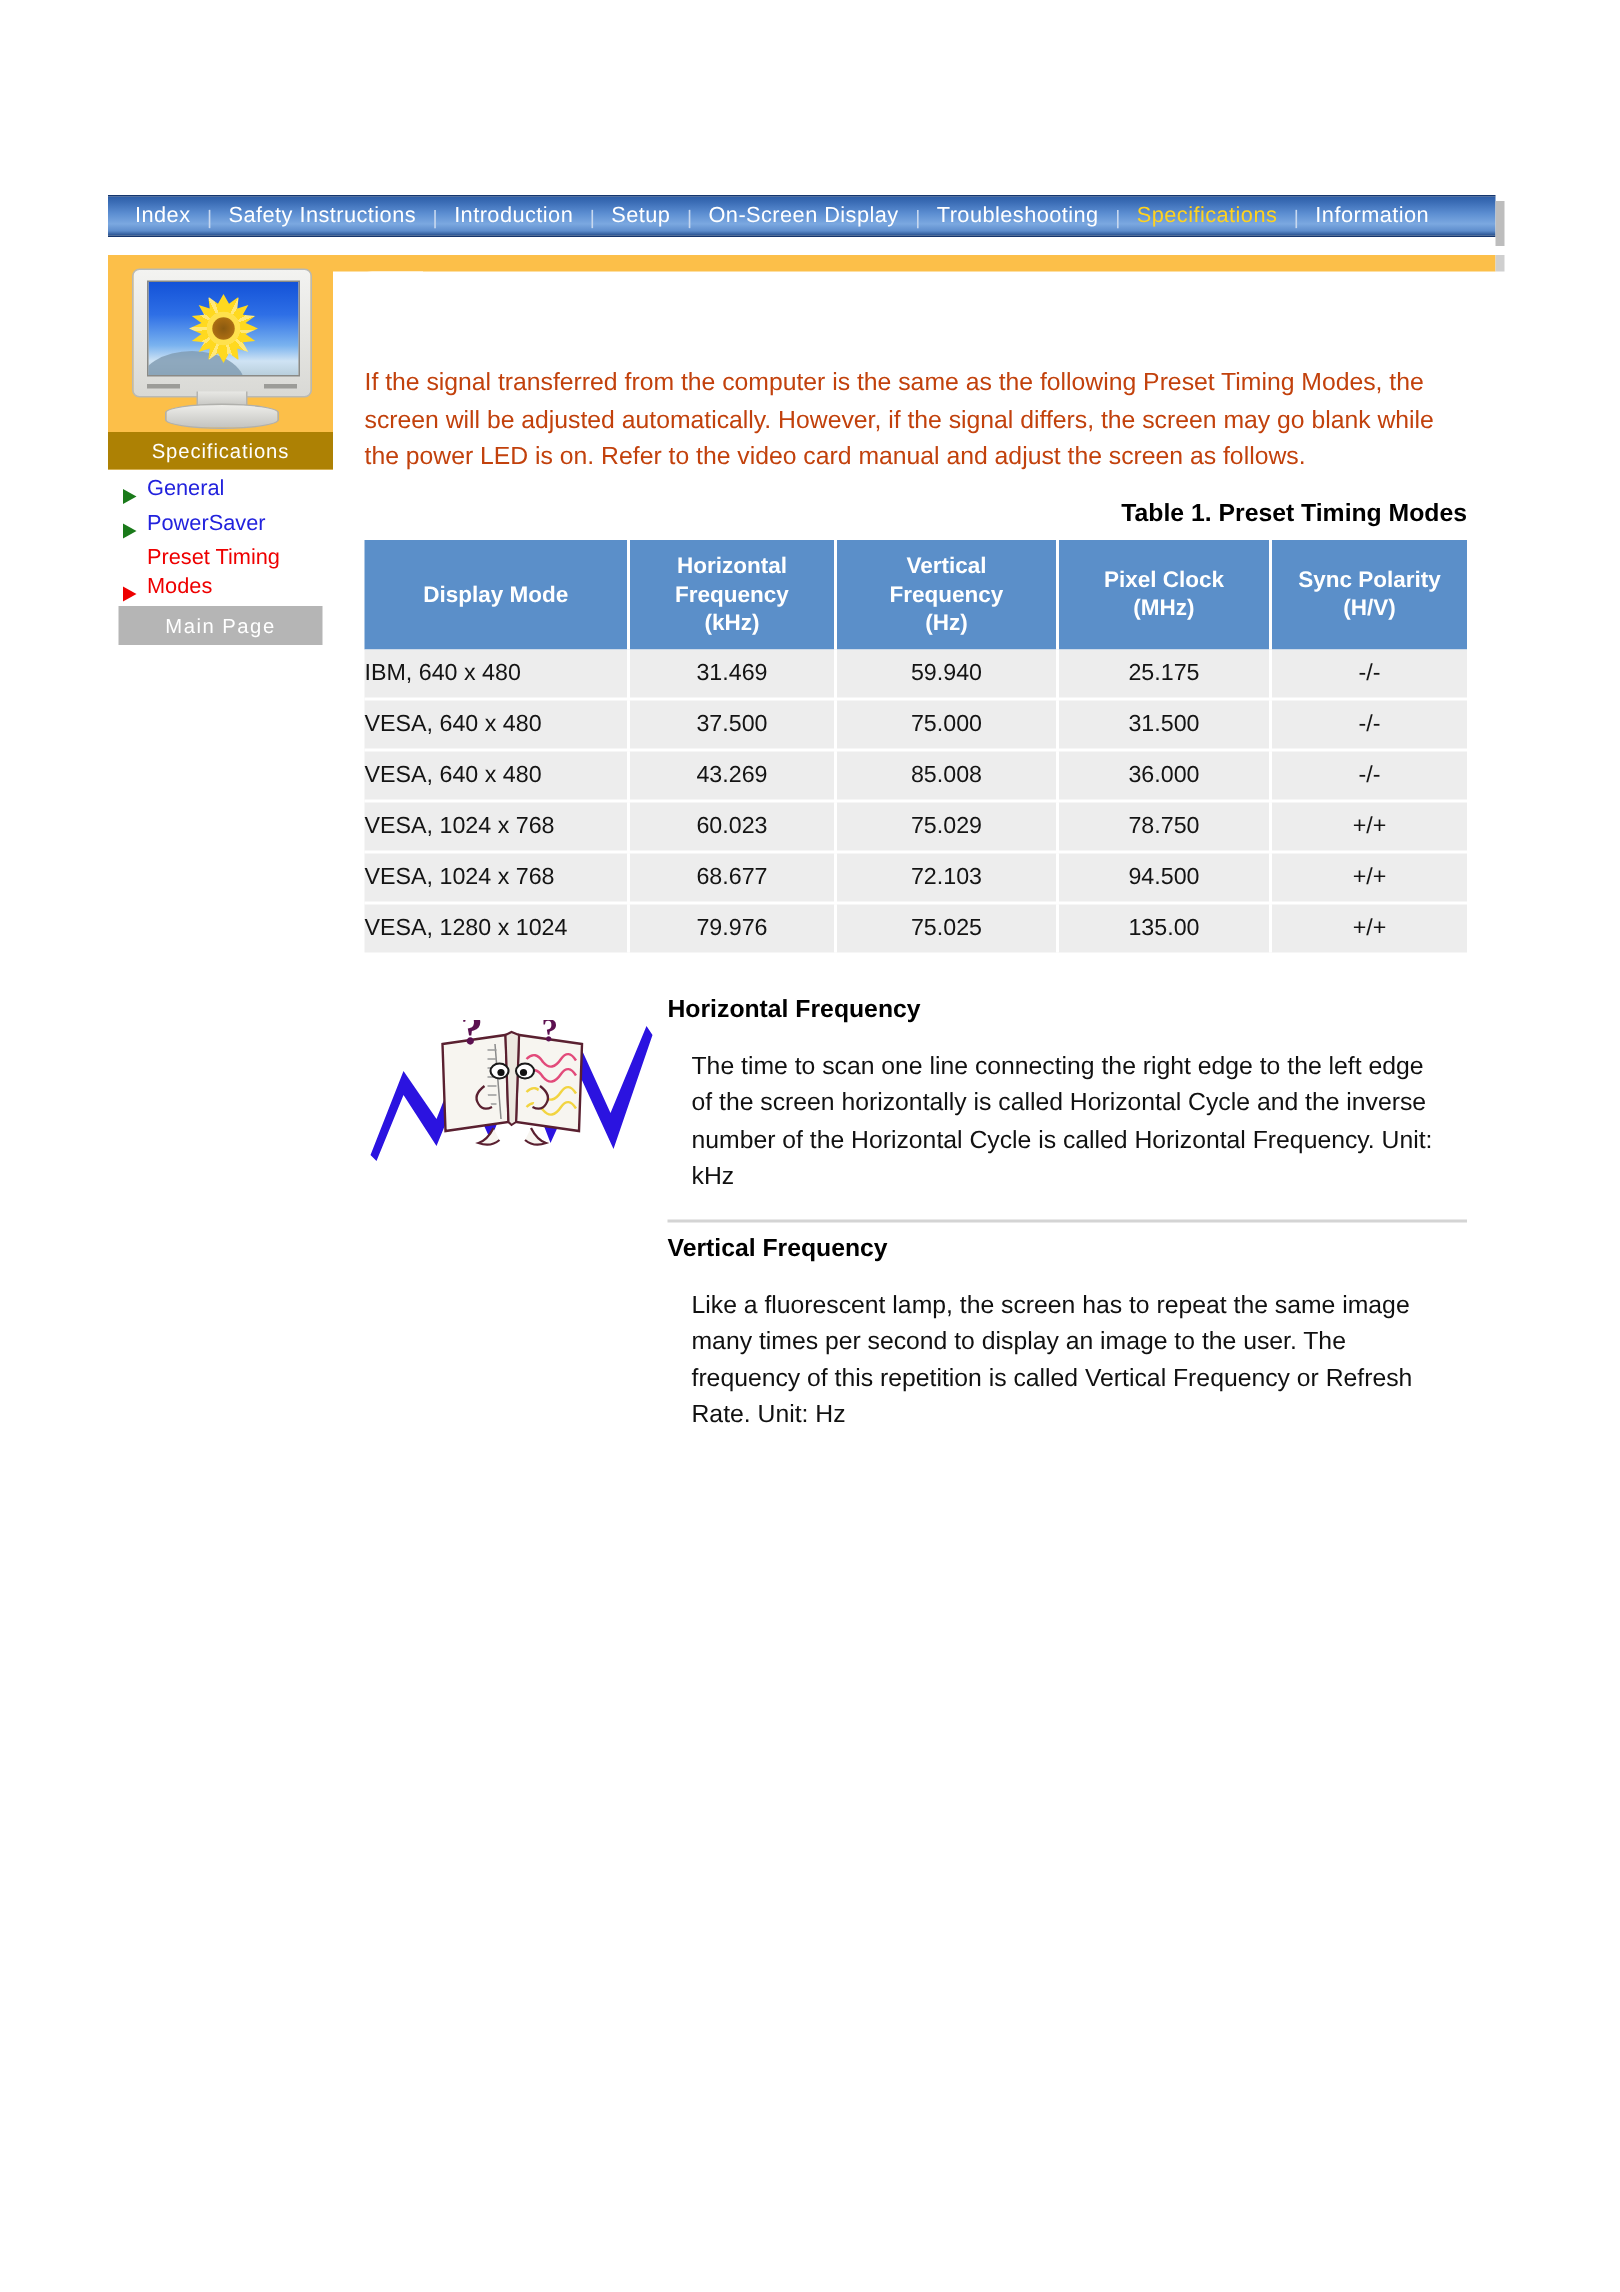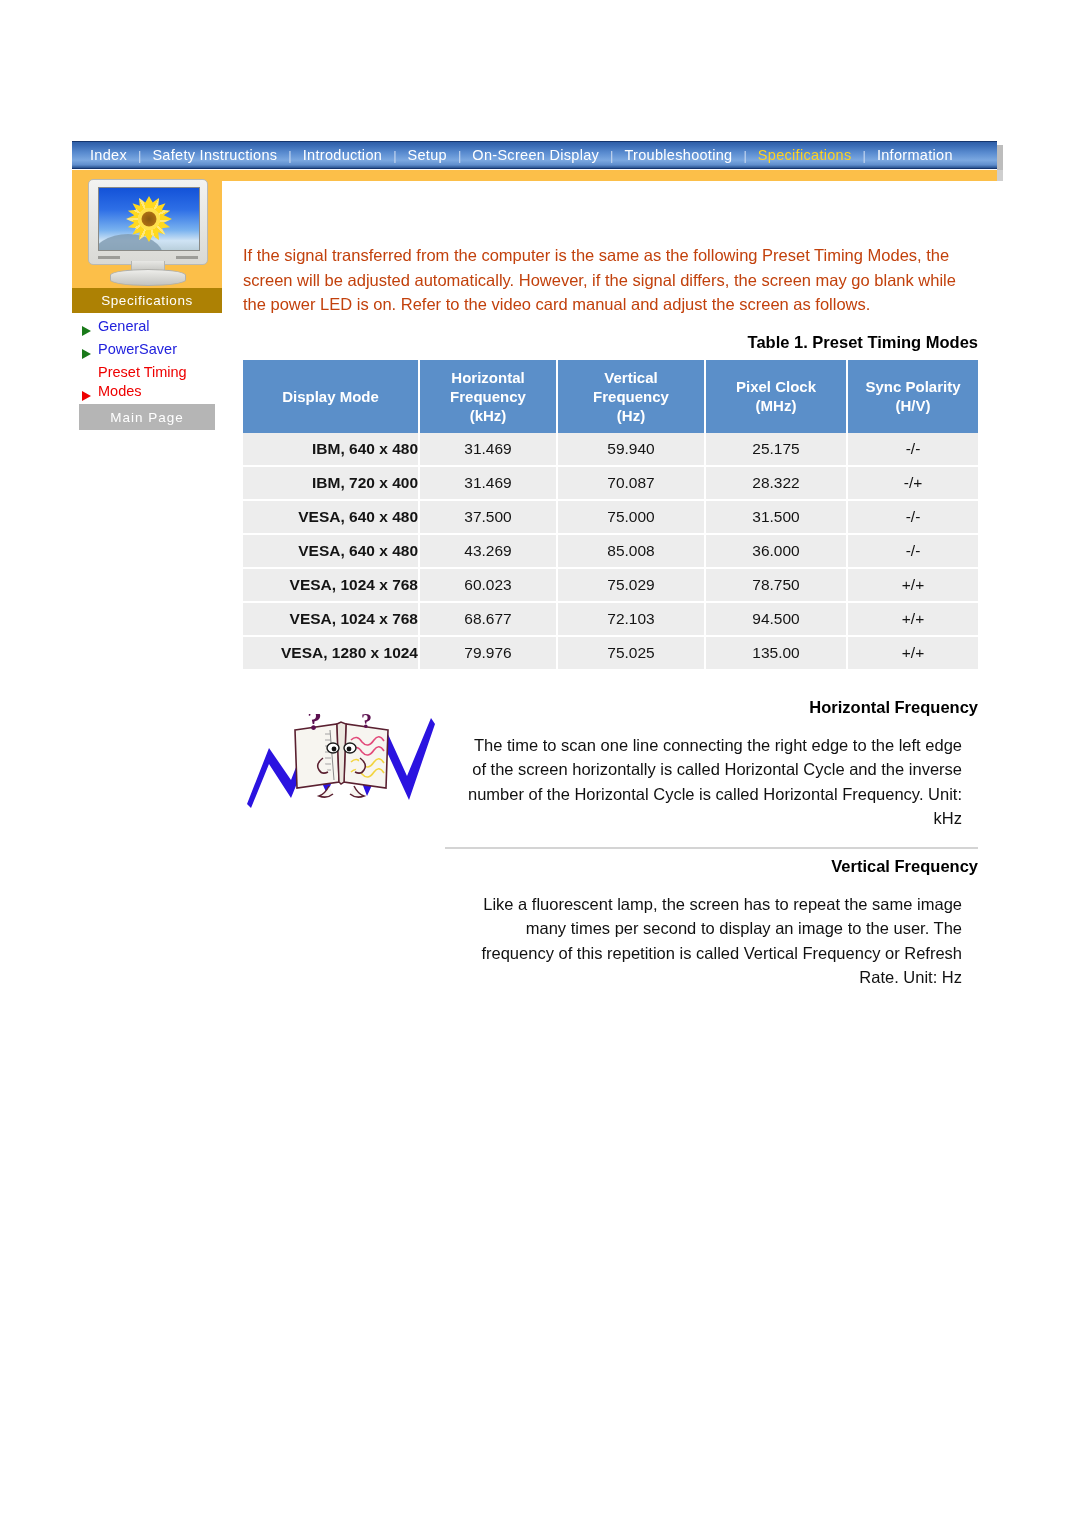--- a/index.html
+++ b/index.html
@@ -15,21 +15,21 @@
     width: 1080px;
     height: 1528px;
     background: #ffffff;
     overflow: hidden;
   }
 
   
   .frame {
     position: absolute;
     left: 72px;
-    top: 141px;
+    top: 130px;
     width: 922px;
     height: 32px;
   }
   .navbar {
     position: absolute;
     left: 0;
     top: 0;
     width: 925px;
     height: 28px;
     background: linear-gradient(to bottom,
@@ -301,21 +301,21 @@
     color: #141414;
     font-size: 15.5px;
     padding: 7px 0;
     height: 30px;
     border-right: 2px solid #ffffff;
     border-bottom: 2px solid #ffffff;
     box-sizing: border-box;
   }
   table.preset td:last-child { border-right: none; }
   table.preset tr:last-child td { border-bottom: none; }
-  td.c-mode   { text-align: right; padding-left: 9px; font-weight: bold; }
+  td.c-mode   { text-align: left; padding-left: 9px; }
   td.c-num    { text-align: center; }
   td.c-pol    { text-align: center; }
 
   col.w-mode { width: 176px; }
   col.w-hf   { width: 138px; }
   col.w-vf   { width: 148px; }
   col.w-pc   { width: 142px; }
   col.w-sp   { width: 131px; }
 
   
@@ -325,21 +325,21 @@
     display: flex;
     align-items: flex-start;
   }
   .note-icon {
     position: relative;
     width: 196px;
     height: 116px;
     flex: none;
     margin-top: 4px;
   }
-  .note-text { flex: 1; padding-left: 6px; text-align: right; }
+  .note-text { flex: 1; padding-left: 6px; }
   .note-h {
     font-size: 16.5px;
     font-weight: bold;
     color: #000000;
     margin: 0 0 2px 0;
   }
   .note-p {
     font-size: 16.5px;
     line-height: 24.5px;
     color: #111111;
@@ -473,27 +473,20 @@
       </thead>
       <tbody>
         <tr>
           <td class="c-mode">IBM, 640 x 480</td>
           <td class="c-num">31.469</td>
           <td class="c-num">59.940</td>
           <td class="c-num">25.175</td>
           <td class="c-pol">-/-</td>
         </tr>
         <tr>
-          <td class="c-mode">IBM, 720 x 400</td>
-          <td class="c-num">31.469</td>
-          <td class="c-num">70.087</td>
-          <td class="c-num">28.322</td>
-          <td class="c-pol">-/+</td>
-        </tr>
-        <tr>
           <td class="c-mode">VESA, 640 x 480</td>
           <td class="c-num">37.500</td>
           <td class="c-num">75.000</td>
           <td class="c-num">31.500</td>
           <td class="c-pol">-/-</td>
         </tr>
         <tr>
           <td class="c-mode">VESA, 640 x 480</td>
           <td class="c-num">43.269</td>
           <td class="c-num">85.008</td>

